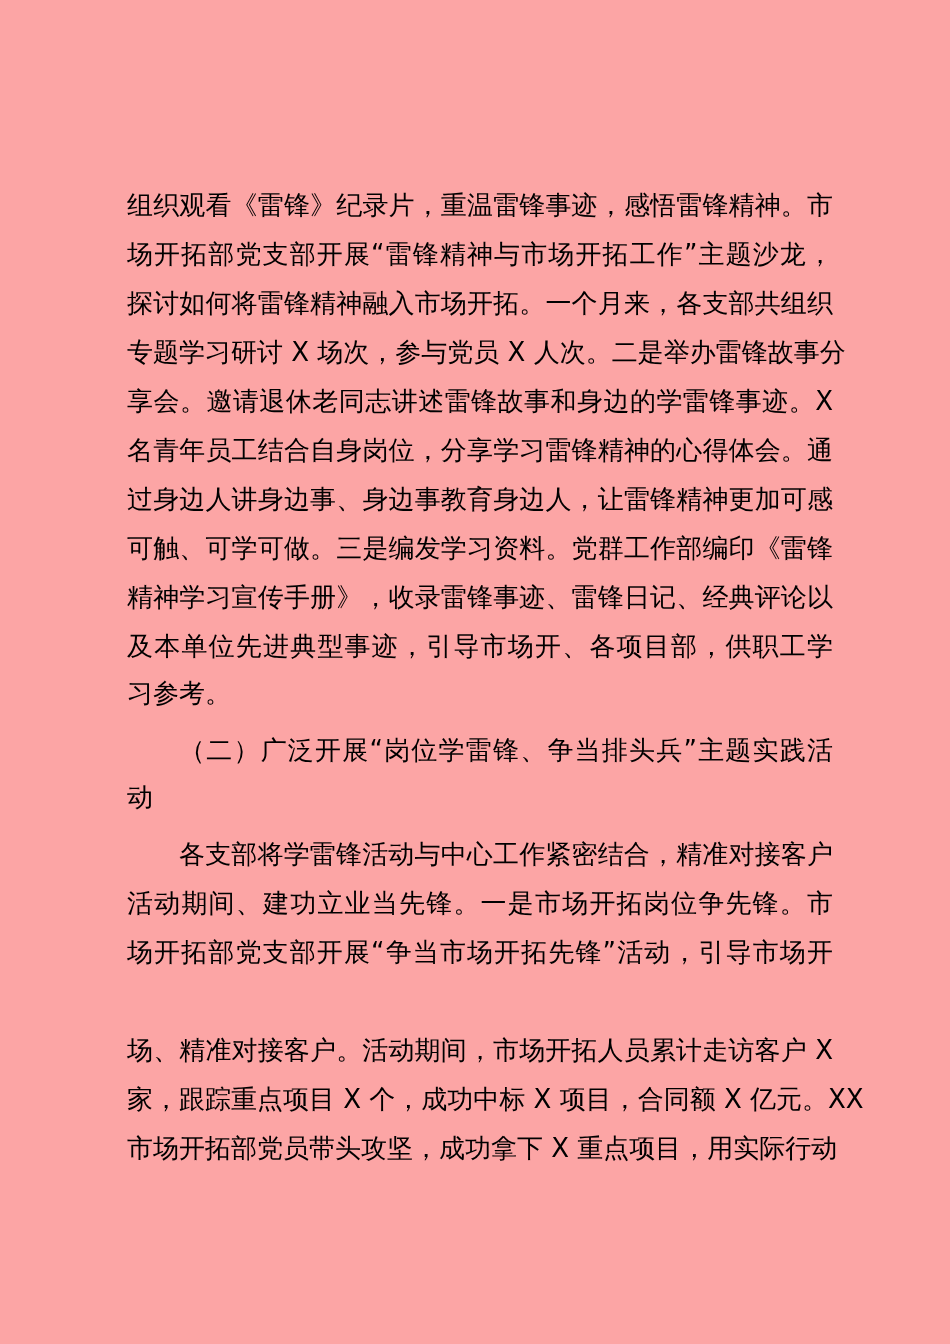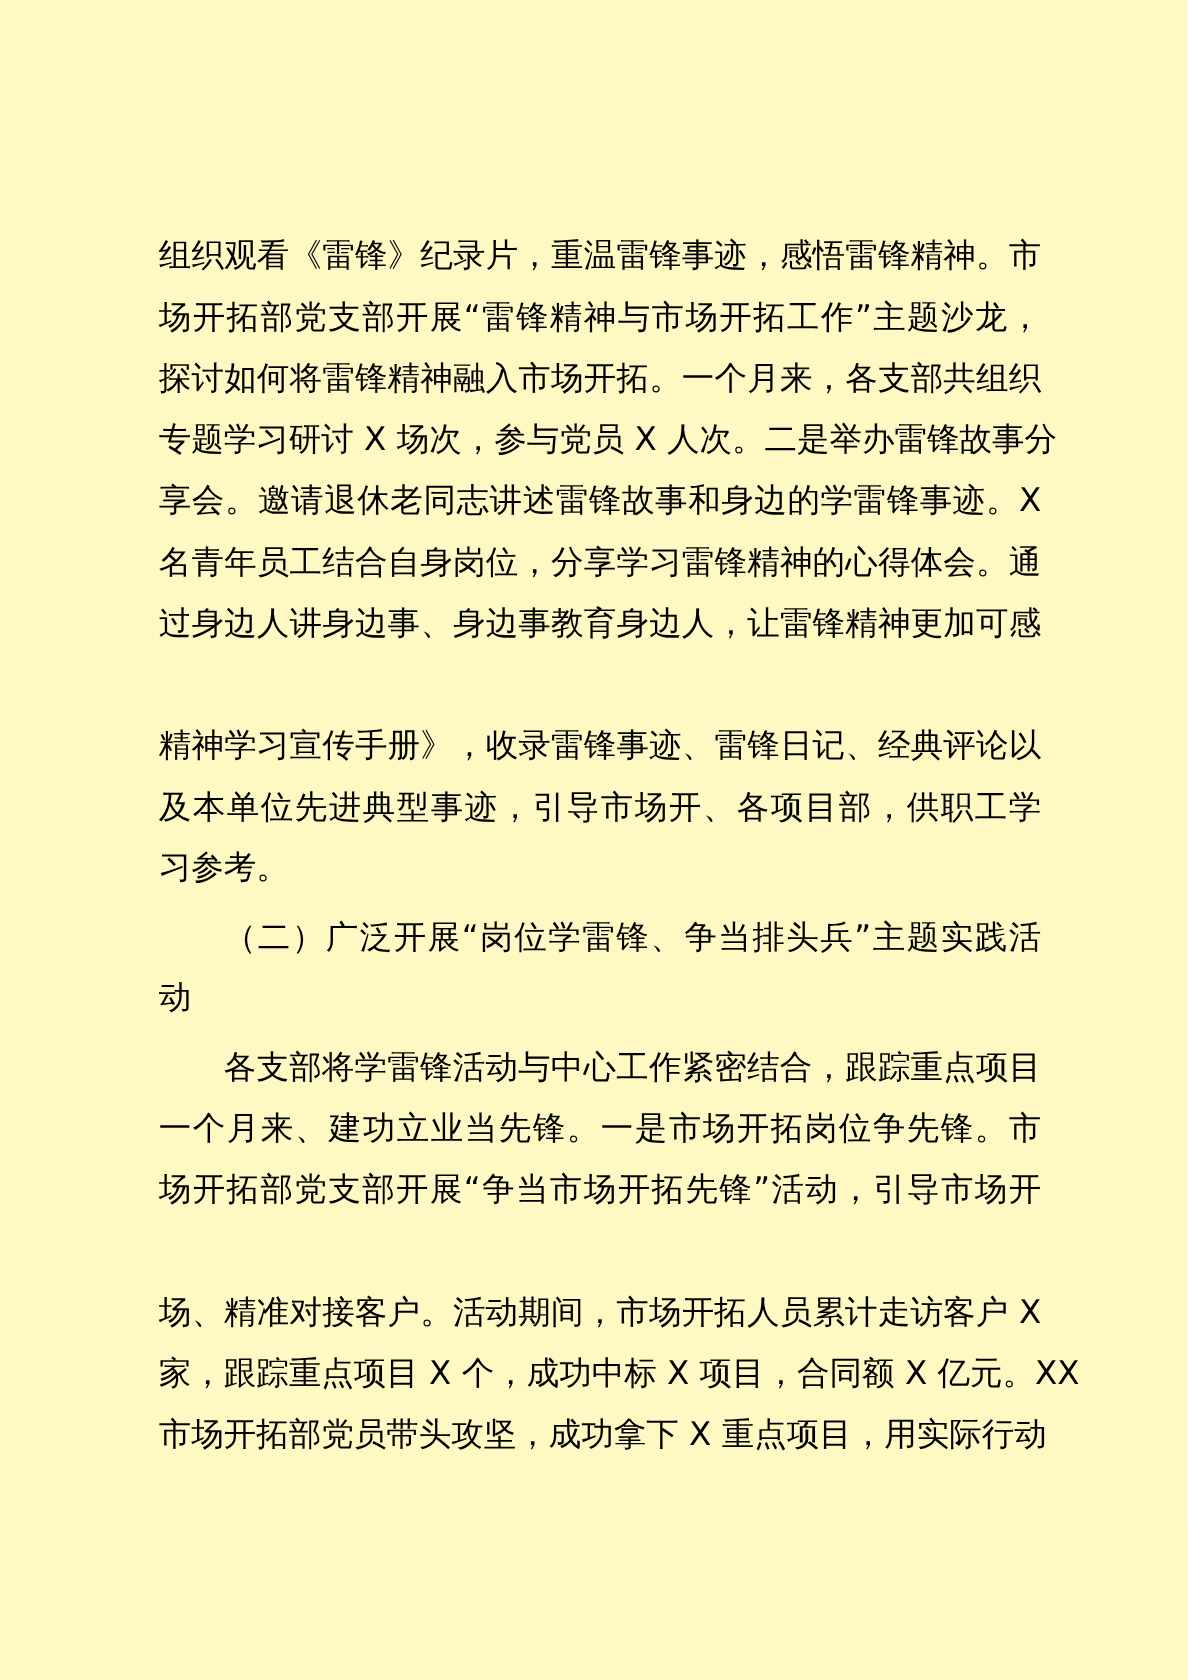--- a/index.html
+++ b/index.html
@@ -14,21 +14,21 @@
       overflow: hidden;
       font-family: "DejaVu Sans", "Liberation Sans", sans-serif;
       color: #000000;
     }
     .page {
       position: absolute;
       left: 0;
       top: 0;
       width: 950px;
       height: 1344px;
-      background: #fef9c3;
+      background: #fca5a5;
     }
     .line {
       position: absolute;
       left: 127px;
       width: 706px;
       height: 48px;
       font-size: 26px;
       line-height: 48px;
       white-space: nowrap;
       text-align: justify;
@@ -48,26 +48,27 @@
 <body>
 
 <div class="page">
   <div class="line" style="top:181px">组织观看《雷锋》纪录片，重温雷锋事迹，感悟雷锋精神。市</div>
   <div class="line" style="top:230px">场开拓部党支部开展“雷锋精神与市场开拓工作”主题沙龙，</div>
   <div class="line" style="top:279px">探讨如何将雷锋精神融入市场开拓。一个月来，各支部共组织</div>
   <div class="line" style="top:328px">专题学习研讨 X 场次，参与党员 X 人次。二是举办雷锋故事分</div>
   <div class="line" style="top:377px">享会。邀请退休老同志讲述雷锋故事和身边的学雷锋事迹。X</div>
   <div class="line" style="top:426px">名青年员工结合自身岗位，分享学习雷锋精神的心得体会。通</div>
   <div class="line" style="top:475px">过身边人讲身边事、身边事教育身边人，让雷锋精神更加可感</div>
+  <div class="line" style="top:524px">可触、可学可做。三是编发学习资料。党群工作部编印《雷锋</div>
   <div class="line" style="top:573px">精神学习宣传手册》，收录雷锋事迹、雷锋日记、经典评论以</div>
   <div class="line" style="top:622px">及本单位先进典型事迹，引导市场开、各项目部，供职工学</div>
   <div class="line last" style="top:671px">习参考。</div>
 
   <div class="line indent" style="top:726px">（二）广泛开展“岗位学雷锋、争当排头兵”主题实践活</div>
   <div class="line last" style="top:775px">动</div>
 
-  <div class="line indent" style="top:830px">各支部将学雷锋活动与中心工作紧密结合，跟踪重点项目</div>
-  <div class="line" style="top:879px">一个月来、建功立业当先锋。一是市场开拓岗位争先锋。市</div>
+  <div class="line indent" style="top:830px">各支部将学雷锋活动与中心工作紧密结合，精准对接客户</div>
+  <div class="line" style="top:879px">活动期间、建功立业当先锋。一是市场开拓岗位争先锋。市</div>
   <div class="line" style="top:928px">场开拓部党支部开展“争当市场开拓先锋”活动，引导市场开</div>
   <div class="line" style="top:1026px">场、精准对接客户。活动期间，市场开拓人员累计走访客户 X</div>
   <div class="line" style="top:1075px">家，跟踪重点项目 X 个，成功中标 X 项目，合同额 X 亿元。XX</div>
   <div class="line" style="top:1124px">市场开拓部党员带头攻坚，成功拿下 X 重点项目，用实际行动</div>
 </div>
 
 </body></html>

